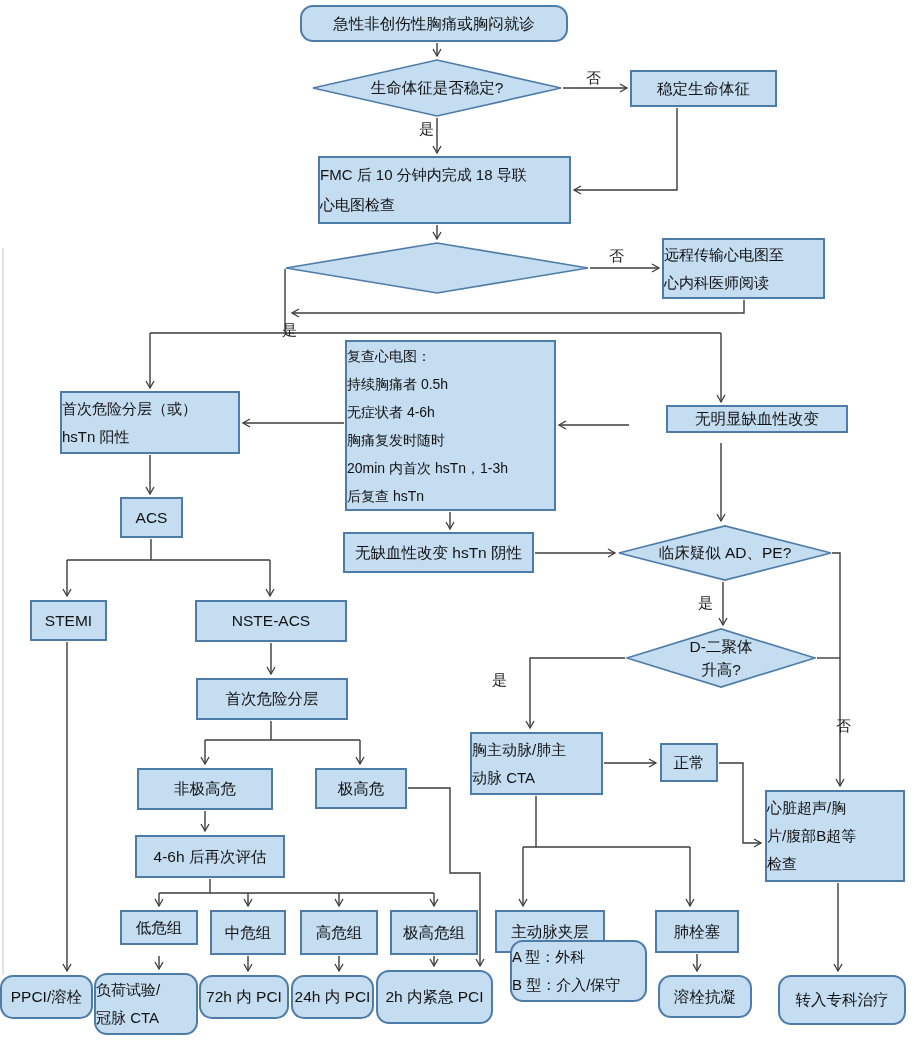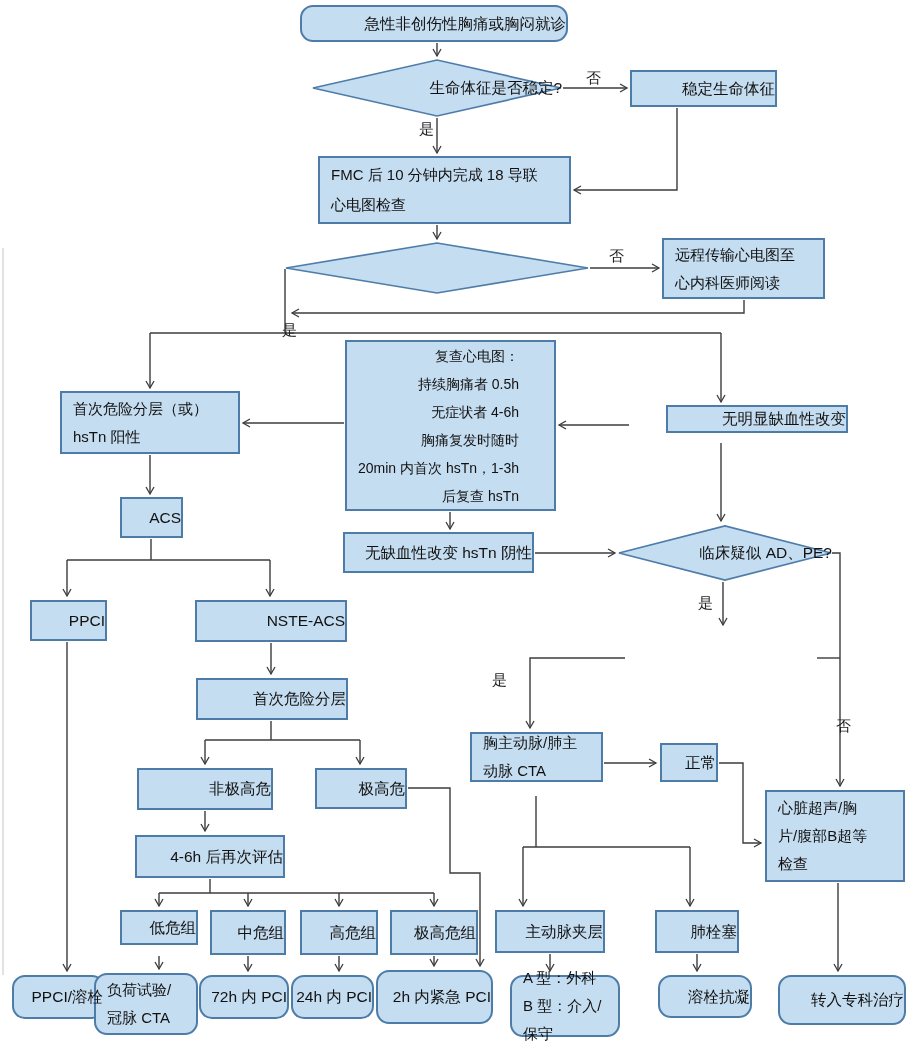--- a/index.html
+++ b/index.html
@@ -13,34 +13,34 @@
   #canvas{
     position:relative;width:914px;height:1042px;background:var(--bg);
     font-family:"Liberation Sans","DejaVu Sans",sans-serif;overflow:hidden;
   }
   #edges{position:absolute;left:0;top:0;width:914px;height:1042px;}
   #edges polyline{fill:none;stroke:var(--line);stroke-width:1.4px;}
   #edges polyline.faint{stroke:#d8d8d8;stroke-width:1.5px;}
   #edges marker path{fill:none;stroke:var(--line);stroke-width:1.3px;}
   .node{
     position:absolute;background:var(--node-fill);border:2px solid var(--node-border);
-    display:flex;align-items:center;justify-content:flex-end;box-sizing:border-box;
+    display:flex;align-items:center;justify-content:center;box-sizing:border-box;
   }
   .node.round{border-radius:13px;}
   .node.diamond{background:transparent;border:none;}
   .node.diamond svg{position:absolute;left:0;top:0;}
   .node.diamond polygon{fill:var(--node-fill);stroke:var(--node-border);stroke-width:1.7px;}
   .lbl{
     position:relative;white-space:pre-line;font-size:15.5px;color:var(--text);
     line-height:1.5;text-align:center;z-index:2;
   }
   .node.left{justify-content:flex-start;}
-  .node.left .lbl{text-align:left;padding-left:11px;padding-right:2px;}
+  .node.left .lbl{text-align:left;padding-right:2px;}
   .node.lh28 .lbl{line-height:28px;font-size:15px;}
-  #recheck .lbl{font-size:14px;line-height:28px;text-align:right;}
+  #recheck .lbl{font-size:14px;line-height:28px;}
   #fmc .lbl{font-size:15px;line-height:30px;}
   .elbl{position:absolute;font-size:15px;color:#1c1c1c;z-index:3;}
 </style>
 </head>
 <body>
 
 <div id="canvas">
 
   <svg id="edges">
     <defs>
@@ -161,33 +161,40 @@
   </div>
 
   <div class="node diamond" style="left:618px;top:525px;width:214px;height:56px">
     <svg width="214" height="56">
         <polygon points="1,28 107,1 213,28 107,55"></polygon>
       </svg>
     <span class="lbl">临床疑似 AD、PE?</span>
   </div>
 
   <div class="node" style="left:30px;top:600px;width:77px;height:41px">
-    <span class="lbl">PPCI</span>
+    <span class="lbl">STEMI</span>
   </div>
 
   <div class="node" style="left:195px;top:600px;width:152px;height:42px">
     <span class="lbl">NSTE-ACS</span>
   </div>
 
+  <div class="node diamond" style="left:626px;top:628px;width:190px;height:60px">
+    <svg width="190" height="60">
+        <polygon points="1,30 95,1 189,30 95,59"></polygon>
+      </svg>
+    <span class="lbl">D-二聚体
+升高?</span>
+  </div>
 
   <div class="node" style="left:196px;top:678px;width:152px;height:42px">
     <span class="lbl">首次危险分层</span>
   </div>
 
-  <div class="node left lh28" style="left:470px;top:732px;width:133px;height:50px">
+  <div class="node left lh28" style="left:470px;top:732px;width:133px;height:63px">
     <span class="lbl">胸主动脉/肺主
 动脉 CTA</span>
   </div>
 
   <div class="node" style="left:660px;top:743px;width:58px;height:39px">
     <span class="lbl">正常</span>
   </div>
 
   <div class="node" style="left:137px;top:768px;width:136px;height:42px">
     <span class="lbl">非极高危</span>
@@ -220,37 +227,37 @@
     <span class="lbl">极高危组</span>
   </div>
 
   <div class="node" style="left:495px;top:910px;width:110px;height:43px">
     <span class="lbl">主动脉夹层</span>
   </div>
   <div class="node" style="left:655px;top:910px;width:84px;height:43px">
     <span class="lbl">肺栓塞</span>
   </div>
 
-  <div class="node round" style="left:12px;top:975px;width:93px;height:44px">
+  <div class="node round" style="left:0px;top:975px;width:93px;height:44px">
     <span class="lbl">PPCI/溶栓</span>
   </div>
   <div class="node round left lh28" style="left:94px;top:973px;width:104px;height:62px">
     <span class="lbl">负荷试验/
 冠脉 CTA</span>
   </div>
   <div class="node round" style="left:199px;top:975px;width:90px;height:44px">
     <span class="lbl">72h 内 PCI</span>
   </div>
   <div class="node round" style="left:291px;top:975px;width:83px;height:44px">
     <span class="lbl">24h 内 PCI</span>
   </div>
   <div class="node round" style="left:376px;top:970px;width:117px;height:54px">
     <span class="lbl">2h 内紧急 PCI</span>
   </div>
-  <div class="node round left lh28" style="left:510px;top:975px;width:110px;height:62px">
+  <div class="node round left lh28" style="left:510px;top:940px;width:137px;height:62px">
     <span class="lbl">A 型：外科
 B 型：介入/保守</span>
   </div>
   <div class="node round" style="left:658px;top:975px;width:94px;height:43px">
     <span class="lbl">溶栓抗凝</span>
   </div>
   <div class="node round" style="left:778px;top:975px;width:128px;height:50px">
     <span class="lbl">转入专科治疗</span>
   </div>
 

